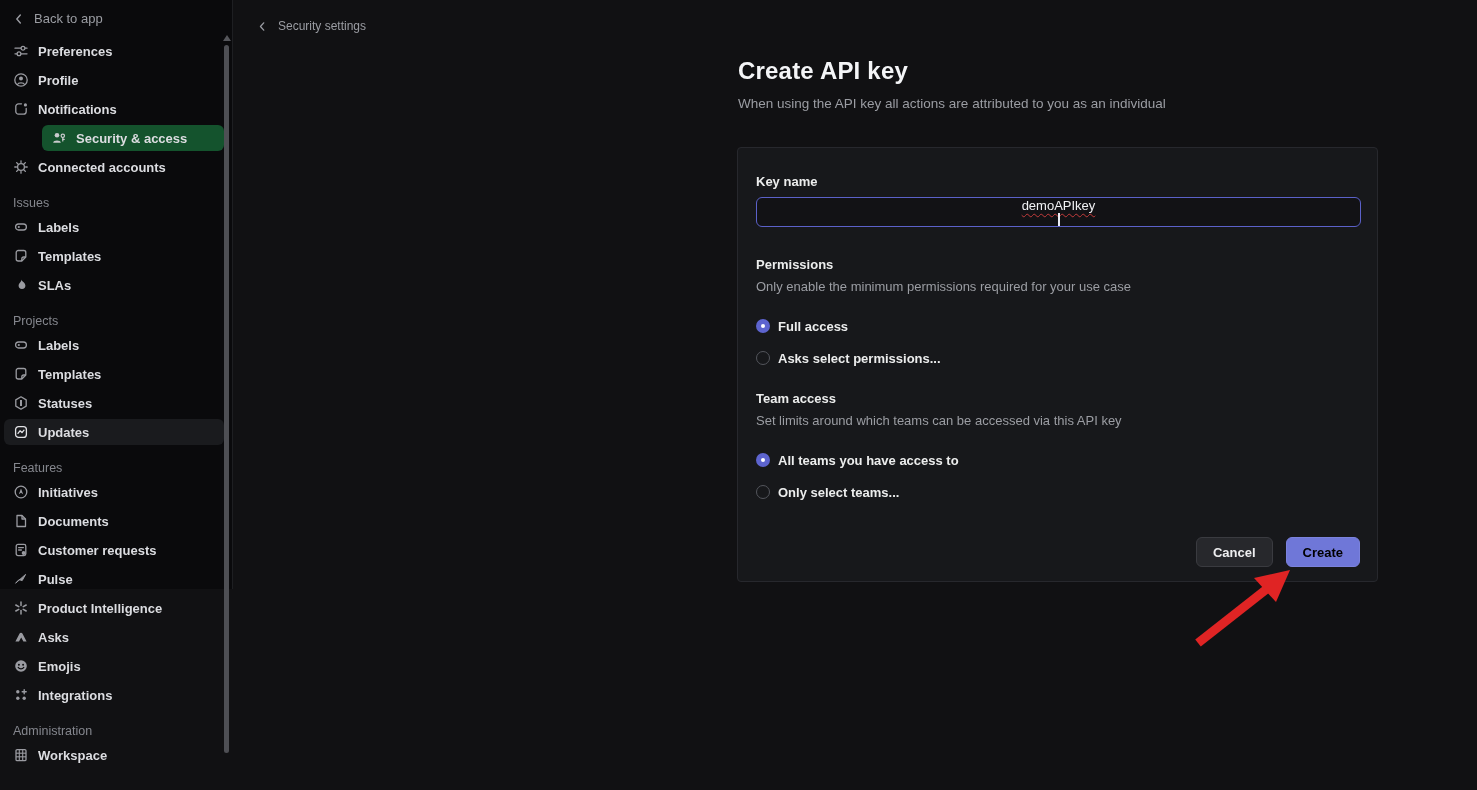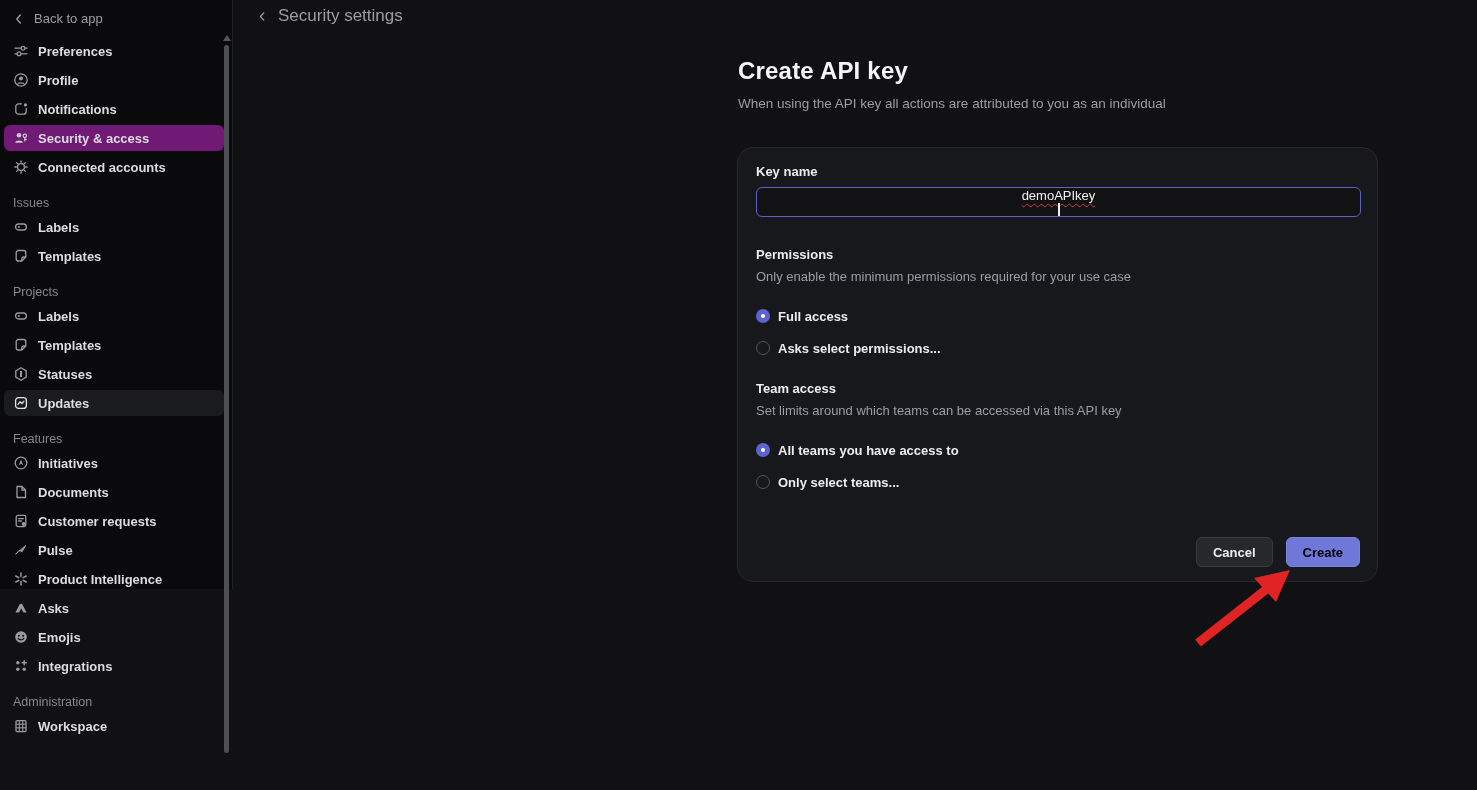--- a/index.html
+++ b/index.html
@@ -10,39 +10,39 @@
   
   .sidebar { position:absolute; left:0; top:0; width:233px; height:589px;
     background:#0a0a0c; border-right:1px solid #1e1f22; }
   .back-row { display:flex; align-items:center; gap:8px; padding:7px 0 0 12px; height:30px;
     color:#9b9da3; font-size:13px; cursor:pointer; }
   .back-row svg { flex:0 0 auto; }
   .nav { padding:8px 8px 0 4px; }
   .s-item { display:flex; align-items:center; gap:9px; height:26px; margin-bottom:3px;
     padding-left:9px; border-radius:6px; color:#dcdde1; font-size:13px; font-weight:bold; cursor:pointer; }
   .s-item .s-icon { width:16px; height:16px; color:#9a9ba1; display:flex; align-items:center; justify-content:center; }
-  .s-item.selected { background:#701a75; }
+  .s-item.selected { background:#14532d;margin-left:38px; }
   .s-item.hovered { background:#1a1b1e; }
   .s-title { padding:0 0 0 9px; margin-top:12px; height:22px; display:flex; align-items:center;
     color:#85878e; font-size:12.5px; font-weight:normal; }
   
   .scroll-thumb { position:absolute; left:224px; top:45px; width:5px; height:708px;
     background:#4e4f54; border-radius:3px; }
   .scroll-arrow { position:absolute; left:223px; top:35px; width:0; height:0;
     border-left:4px solid transparent; border-right:4px solid transparent; border-bottom:6px solid #55565b; }
 
   
-  .breadcrumb { position:absolute; left:256px; top:6px; display:flex; align-items:center; gap:9px;
-    color:#9b9da3; font-size:17px; cursor:pointer; }
+  .breadcrumb { position:absolute; left:256px; top:19px; display:flex; align-items:center; gap:9px;
+    color:#9b9da3; font-size:12px; cursor:pointer; }
   .page-title { position:absolute; left:738px; top:57px; color:#f4f5f7; font-size:24px; font-weight:bold; letter-spacing:.2px; }
   .page-subtitle { position:absolute; left:738px; top:96px; color:#9b9da3; font-size:13.5px; }
 
   
   .card { position:absolute; left:737px; top:147px; width:641px; height:435px;
-    background:#17181b; border:1px solid #27282d; border-radius:16px; padding:16px 18px; }
+    background:#17181b; border:1px solid #27282d; border-radius:4px; padding:26px 18px; }
   .field-label { color:#eceded; font-size:13px; font-weight:bold; }
   .key-input { margin-top:8px; width:605px; height:30px; background:#121215;
     border:1px solid #5b61c9; border-radius:6px; display:flex; align-items:center;
     padding:0 12px; cursor:text;flex-direction:column; }
   .key-input .val { color:#f0f1f4; font-size:13px;
     text-decoration:underline; text-decoration-style:wavy; text-decoration-color:#c23b3b;
     text-decoration-thickness:1px; text-underline-offset:3px; }
   .caret { width:1.5px; height:15px; background:#eceef5; margin-left:1px; }
 
   .section { margin-top:30px; }
@@ -154,20 +154,28 @@
         <span class="s-label">Labels</span>
       </div>
       <div class="s-item">
         <span class="s-icon">
             <svg class="icn" width="16" height="16" viewBox="0 0 16 16">
               <path d="M3.2,4.5 a2,2 0 0 1 2,-2 h5.6 a2,2 0 0 1 2,2 v4.5 l-4,4 h-3.6 a2,2 0 0 1 -2,-2 z" fill="none" stroke="#9a9ba1" stroke-width="1.3" stroke-linejoin="round"></path>
               <path d="M12.8,9 h-2 a2,2 0 0 0 -2,2 v2" fill="none" stroke="#9a9ba1" stroke-width="1.3" stroke-linejoin="round"></path>
             </svg>
           </span>
         <span class="s-label">Templates</span>
+      </div>
+      <div class="s-item">
+        <span class="s-icon">
+            <svg class="icn" width="16" height="16" viewBox="0 0 16 16">
+              <path d="M8,2.2 c1.4,2.2 -2.4,3.6 -2.4,6.4 a3.4,3.4 0 0 0 6.8,0 C12.4,5.6 9.4,5 8,2.2 z" fill="#9a9ba1"></path>
+            </svg>
+          </span>
+        <span class="s-label">SLAs</span>
       </div>
 
       <div class="s-title">Projects</div>
       <div class="s-item">
         <span class="s-icon">
             <svg class="icn" width="16" height="16" viewBox="0 0 16 16">
               <rect x="2.6" y="5" width="10.8" height="6" rx="3" fill="none" stroke="#9a9ba1" stroke-width="1.3"></rect>
               <circle cx="5.8" cy="8" r="1.1" fill="#9a9ba1"></circle>
             </svg>
           </span>

